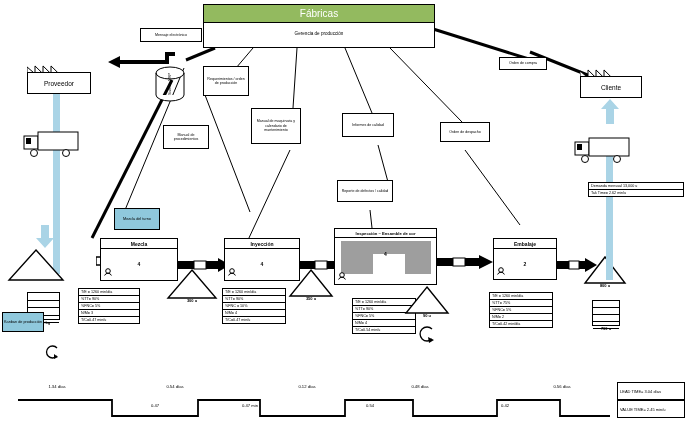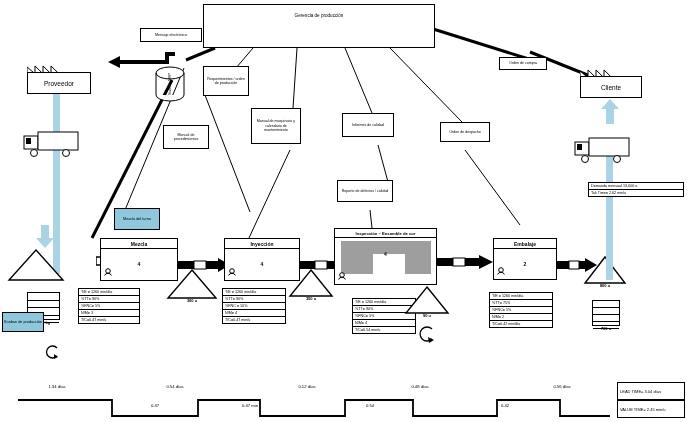--- a/index.html
+++ b/index.html
@@ -87,20 +87,21 @@
       <path d="M532,60 L430,28" stroke-width="3"></path>
       <path d="M600,80 L530,52" stroke-width="3"></path>
     </g>
 
     <g fill="#000">
       <path d="M175,52 L165,52 L165,60 L120,60 L120,56 L108,62 L120,68 L120,64 L169,64 L169,56 L175,56 z"></path>
     </g>
   </svg>
 
   <div id="fabricas" class="node" style="left:203px;top:4px;width:232px;height:44px;">
+    <div class="head">Fábricas</div>
     <div class="sub">Gerencia de producción</div>
   </div>
 
   <div class="node ibox" style="left:140px;top:28px;width:62px;height:14px;">Mensaje electrónico</div>
 
   <div class="node" style="left:155px;top:66px;width:30px;height:36px;">
     <svg width="30" height="36">
       <ellipse cx="15" cy="7" rx="14" ry="6" fill="#fff" stroke="#000"></ellipse>
       <path d="M1,7 L1,29" stroke="#000" fill="none"></path>
       <path d="M29,7 L29,29" stroke="#000" fill="none"></path>

